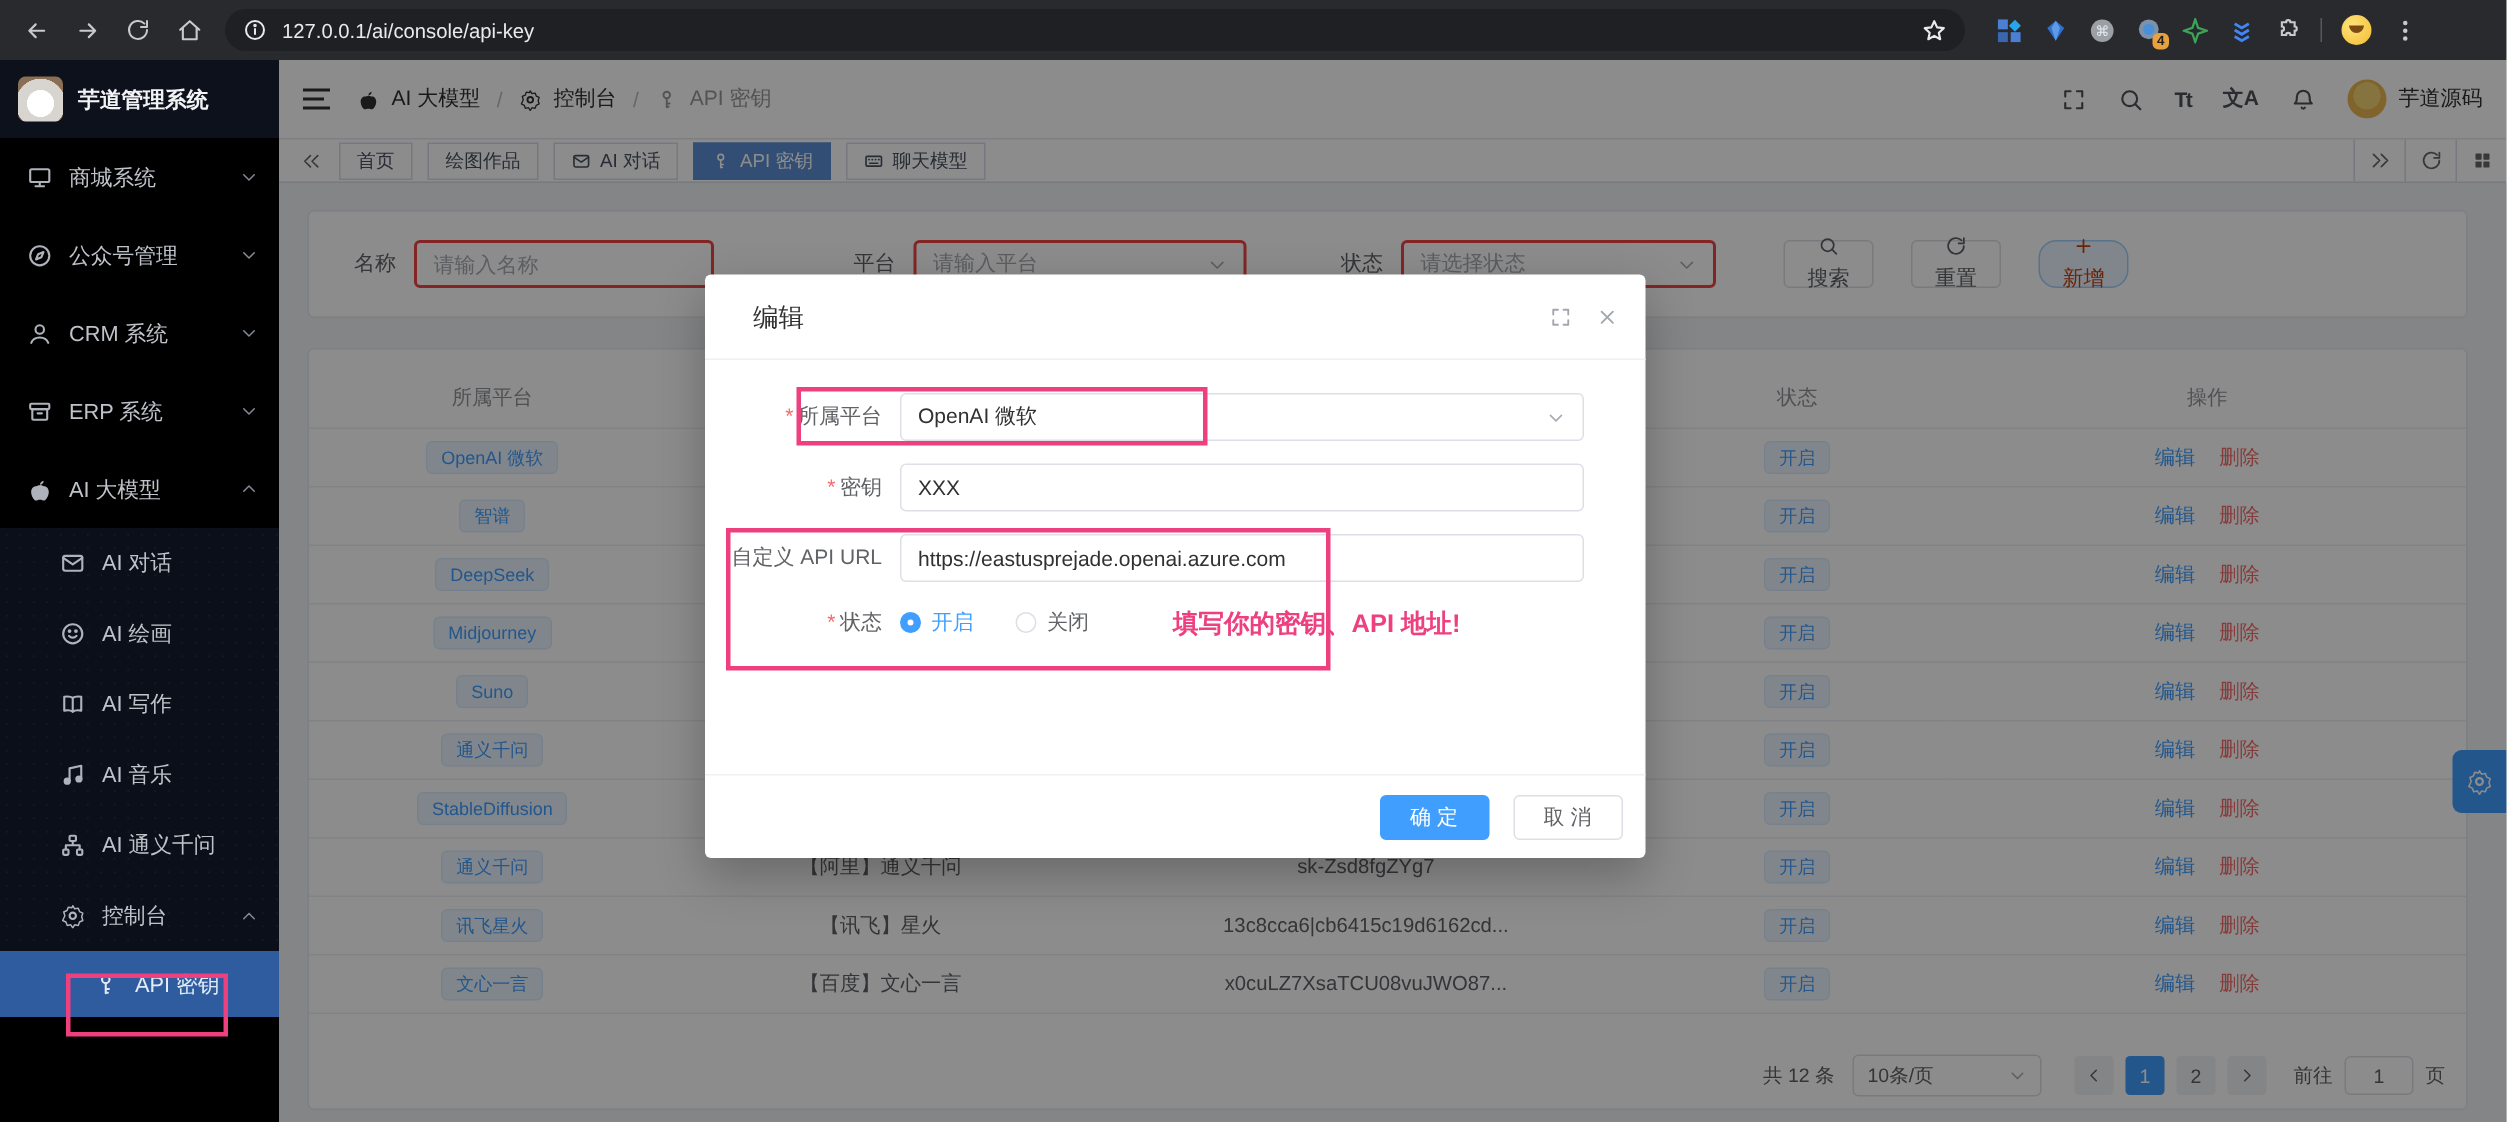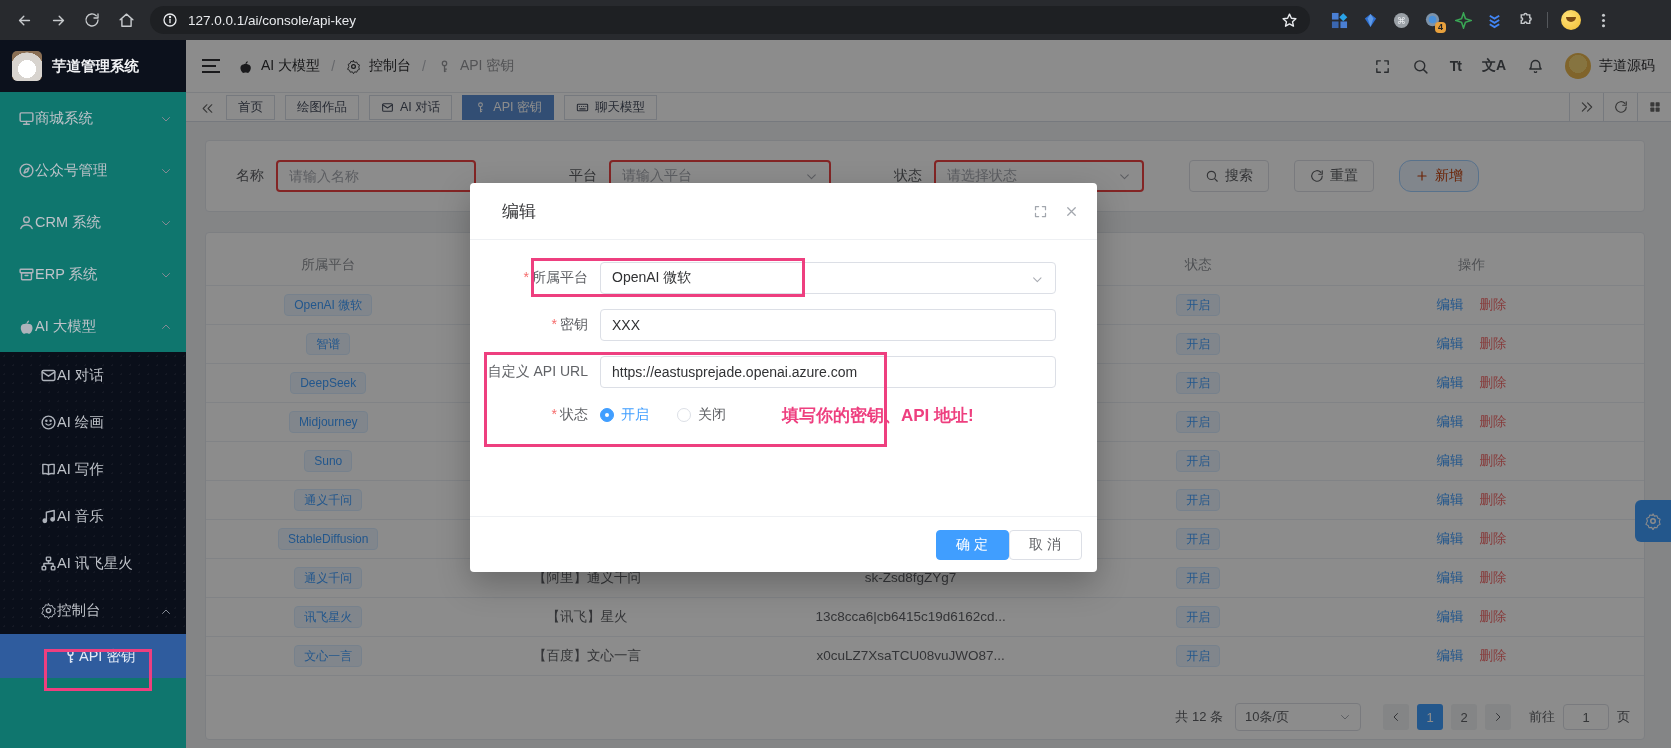--- a/index.html
+++ b/index.html
@@ -18,26 +18,26 @@
   .ext { width:18px; height:18px; position:relative; display:flex; align-items:center; justify-content:center; }
   .ext svg { width:17px; height:17px; }
   .badge4 { position:absolute; right:-5px; bottom:-4px; background:#e8a13d; color:#202124; font-size:9px; font-weight:bold;
     border-radius:4px; padding:0 3px; line-height:11px; }
   .sep { width:1px; height:16px; background:#55585c; }
   .profile-dot { width:20px; height:20px; border-radius:50%; background:radial-gradient(circle at 35% 35%, #ffe27a, #f2bd31);
     position:relative; }
   .profile-dot:after { content:""; position:absolute; left:5px; top:7px; width:10px; height:5px; border-radius:0 0 8px 8px; background:#7c4a12; }
 
   
-  .sidebar { position:absolute; left:0; top:40px; width:186px; height:708px; background:#0f766e; z-index:20; color:#bfc3c9; }
+  .sidebar { position:absolute; left:0; top:40px; width:186px; height:708px; background:#000000; z-index:20; color:#bfc3c9; }
   .logo-row { height:52px; background:#0c111c; display:flex; align-items:center; gap:10px; padding:0 12px; }
   .logo-img { width:30px; height:30px; border-radius:5px; background:radial-gradient(circle at 50% 60%, #fff 0 38%, #d8d4cf 39% 70%, #8a6f54 71%); }
   .logo-title { color:#f2f3f5; font-size:14.5px; font-weight:bold; white-space:nowrap; }
   .menu { position:absolute; top:52px; left:0; right:0; bottom:0; }
-  .m-item { height:52px; display:flex; align-items:center; padding:0 14px 0 18px; font-size:14.5px; cursor:pointer; }
+  .m-item { height:52px; display:flex; align-items:center; padding:0 14px 0 18px; font-size:14.5px; gap:11px; cursor:pointer; }
   .m-item .ic { width:17px; height:17px; flex:0 0 17px; color:#aeb3bb; }
   .m-item .lbl { flex:1; white-space:nowrap; }
   .m-item .chev { width:12px; height:12px; color:#848a94; }
   .submenu { background:#0a0f1a; background-image:radial-gradient(rgba(255,255,255,0.045) 1px, transparent 1px); background-size:9px 9px; }
   .m-item.sub { height:47px; padding-left:40px; }
   .m-item.sub2 { height:44px; padding-left:62px; }
   .m-item.active { background:#2f5c9e; color:#e3ebf7; }
   .m-item.active .ic { color:#dfe7f3; }
   .ic svg, .chev svg { width:100%; height:100%; }
 
@@ -72,21 +72,21 @@
   .content { position:absolute; top:82px; left:0; right:0; bottom:0; }
   .card { position:absolute; left:19px; width:1440px; background:#fff; border-radius:4px; border:1px solid #e4e7ed; }
   .filter-card { top:18px; height:72px; display:flex; align-items:center; padding-left:30px; }
   .f-label { font-size:14px; color:#606266; margin-right:12px; }
   .f-input { height:32px; border:2px solid #ef4444; border-radius:4px; background:#fff; display:flex; align-items:center;
     padding:0 11px; font-size:14px; color:#a8abb2; }
   .f-input input { border:none; outline:none; width:100%; font-size:14px; color:#606266; font-family:inherit; }
   .f-input input::placeholder { color:#a8abb2; }
   .f-input .chev { width:13px; height:13px; color:#a8abb2; margin-left:auto; }
   .btn { height:32px; border:1px solid #dcdfe6; border-radius:4px; background:#fff; display:flex; align-items:center;
-    justify-content:center; gap:6px; font-size:14px; color:#606266; padding:5px 15px; cursor:pointer; }
+    justify-content:center; gap:6px; font-size:14px; color:#606266; padding:5px 15px; cursor:pointer;flex-direction:column; }
   .btn .ic { width:14px; height:14px; }
   .btn.plain-primary { background:#ecf5ff; border-color:#a0cfff; color:#c2410c;border-radius:12px; }
 
   .table-card { top:110px; height:508px; padding:12px 0 0 0; }
   table.grid { width:100%; border-collapse:collapse; font-size:13.5px; }
   table.grid th { color:#909399; font-weight:normal; height:40px; border-bottom:1px solid #ebeef5; }
   table.grid td { height:39px; text-align:center; color:#606266; border-bottom:1px solid #ebeef5; }
   td.key-cell { text-align:left; color:#606266; }
   .tag { display:inline-block; background:#ecf5ff; border:1px solid #d9ecff; color:#409eff; border-radius:4px;
     font-size:12px; line-height:20px; padding:0 9px; }
@@ -126,21 +126,21 @@
   .form-input input { border:none; outline:none; width:100%; font-size:14px; color:#606266; font-family:inherit; background:transparent; }
   .form-input .chev { width:13px; height:13px; color:#a8abb2; margin-left:auto; }
   .radio-row { margin-top:8px; height:24px; }
   .radio { display:flex; align-items:center; gap:7px; margin-right:28px; cursor:pointer; font-size:14px; color:#606266; }
   .rdot { width:14px; height:14px; border-radius:50%; border:1px solid #dcdfe6; background:#fff; position:relative; }
   .radio.checked .rdot { border-color:#409eff; background:#409eff; }
   .radio.checked .rdot:after { content:""; position:absolute; left:4px; top:4px; width:4px; height:4px; border-radius:50%; background:#fff; }
   .radio.checked .rlabel { color:#409eff; }
   .pink-note { font-size:17px; font-weight:bold; color:#ee3f7f; margin-left:28px; }
   .modal-footer { position:absolute; left:0; right:0; bottom:0; height:56px; border-top:1px solid #eef0f3;
-    display:flex; align-items:center; justify-content:flex-end; padding-right:15px; gap:0; }
+    display:flex; align-items:center; justify-content:flex-end; padding-right:15px; gap:16px; }
   .mbtn { height:30px; padding:0 16px; border-radius:4px; font-size:14px; display:flex; align-items:center; cursor:pointer;
     letter-spacing:4px; padding-left:19px; }
   .mbtn.confirm { background:#409eff; color:#fff; border:1px solid #409eff; }
   .mbtn.cancel { background:#fff; color:#606266; border:1px solid #dcdfe6; }
 
   
   .anno { position:absolute; border:3px solid #ee3f7f; z-index:80; pointer-events:none; }
   .anno-1 { left:531px; top:258px; width:274px; height:39px; }
   .anno-2 { left:484px; top:352px; width:403px; height:95px; }
   .anno-3 { left:44px; top:649px; width:108px; height:42px; z-index:30; }
@@ -326,21 +326,21 @@
             </svg></span>
         <span class="lbl">AI 音乐</span>
       </div>
       <div class="m-item sub">
         <span class="ic"><svg viewBox="0 0 24 24" fill="none" stroke="currentColor" stroke-width="2" stroke-linecap="round" stroke-linejoin="round" width="100%" height="100%">
               <rect x="9" y="3" width="6" height="5" rx="1"></rect>
               <rect x="3" y="16" width="5" height="5" rx="1"></rect>
               <rect x="16" y="16" width="5" height="5" rx="1"></rect>
               <path d="M12 8v4M12 12H5.5V16M12 12h6.5V16"></path>
             </svg></span>
-        <span class="lbl">AI 讯飞星火</span>
+        <span class="lbl">AI 通义千问</span>
       </div>
       <div class="m-item sub">
         <span class="ic"><svg viewBox="0 0 24 24" fill="none" stroke="currentColor" stroke-width="2" stroke-linecap="round" stroke-linejoin="round" width="100%" height="100%">
               <circle cx="12" cy="12" r="3"></circle>
               <path d="M12 2.5l1.8 3 3.4-.6 1.2 3.2 3.1 1.4-1.1 3.5 1.1 3.5-3.1 1.4-1.2 3.2-3.4-.6-1.8 3-1.8-3-3.4.6-1.2-3.2-3.1-1.4L4.6 12 3.5 8.5l3.1-1.4 1.2-3.2 3.4.6z" stroke-width="1.4"></path>
             </svg></span>
         <span class="lbl">控制台</span>
         <span class="chev"><svg viewBox="0 0 24 24" fill="none" stroke="currentColor" stroke-width="2" stroke-linecap="round" stroke-linejoin="round" width="100%" height="100%">
               <path d="M5 15l7-7 7 7"></path>
             </svg></span>

